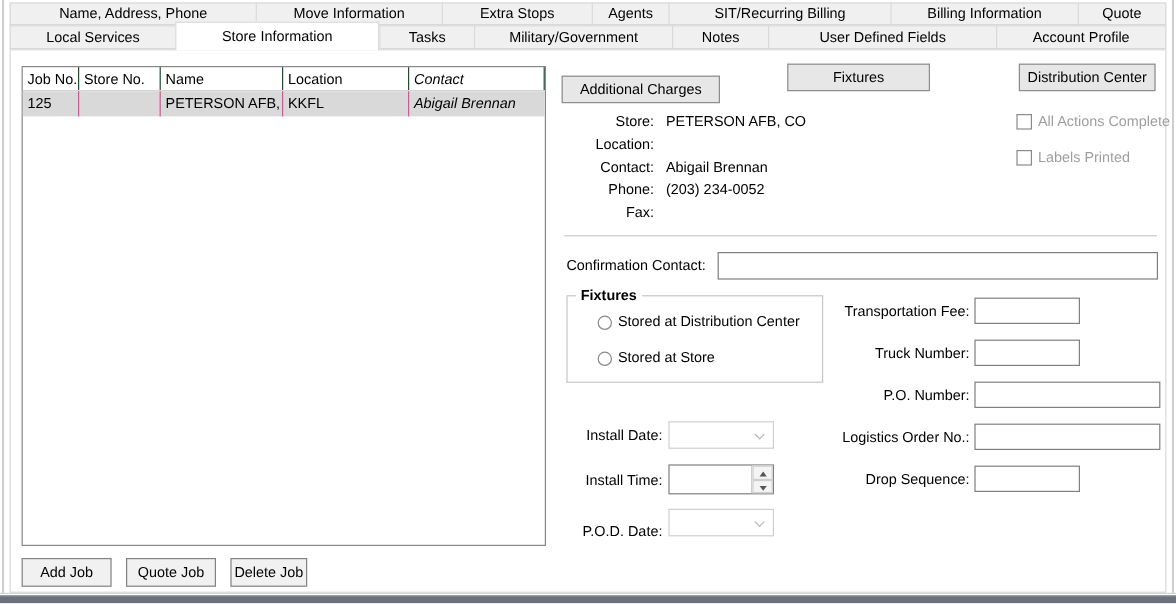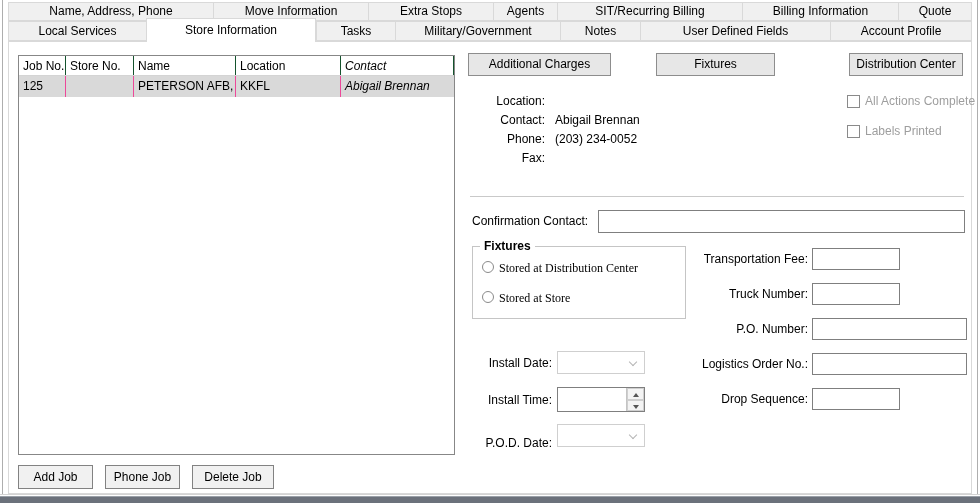--- a/index.html
+++ b/index.html
@@ -48,22 +48,22 @@
   .sort-glyph { color:#8f8f8f; font-size:9px; line-height:14px; }
 
   
   .btn {
     position:absolute; height:24px; background:#f1f1f1; border:1px solid #828282;
     text-align:center; line-height:22px; font-size:12px; cursor:default; white-space:nowrap;
   }
   .btn.topbtn { height:23px; line-height:21px; background:#e7e7e7; border-color:#8d8d8d; }
   #btn-add    { left:18px;  top:465px; width:75px; }
   #btn-edit   { left:105px; top:465px; width:75px; }
-  #btn-delete { left:192px; top:465px; width:82px; }
-  #btn-addl   { left:468px; top:53px; width:143px; }
+  #btn-delete { left:192px; top:465px; width:64px; }
+  #btn-addl   { left:468px; top:63px; width:132px; }
   #btn-fixt   { left:656px; top:53px; width:119px; }
   #btn-dist   { left:849px; top:53px; width:114px; }
 
   
   .info-block { position:absolute; left:470px; top:94px; }
   .info-row { display:flex; height:19px; line-height:15px; }
   .info-label { width:75px; text-align:right; }
   .info-value { margin-left:10px; white-space:nowrap; }
 
   
@@ -78,21 +78,21 @@
   .flabel { position:absolute; white-space:nowrap; }
   .txt {
     position:absolute; border:1px solid #7f7f7f; background:#fff; font-family:inherit; font-size:12px;
     padding:0 3px; outline:none;
   }
   #in-conf { left:598px; top:210px; width:367px; height:23px; }
   #lb-conf { left:472px; top:214px; }
 
   .groupbox { position:absolute; left:472px; top:246px; width:214px; height:73px; border:1px solid #c5c5c5; }
   .group-legend { position:absolute; top:-8px; left:7px; background:#fff; padding:0 4px; font-weight:bold; }
-  .radio-row { position:absolute; left:9px; display:flex; align-items:flex-start;font-family:Liberation Serif, serif; }
+  .radio-row { position:absolute; left:25px; display:flex; align-items:flex-end; }
   #radio-dc { top:14px; } #radio-store { top:44px; }
   .radio-circle { width:12px; height:12px; border:1px solid #8a8a8a; border-radius:50%; background:#fff; }
   .radio-label { margin-left:5px; white-space:nowrap; }
 
   .lab-left  { width:122px; left:430px; text-align:right; }
   .lab-right { width:178px; left:630px; text-align:right; }
   #lb-idate { top:356px; } #lb-itime { top:393px; } #lb-pod { top:436px; }
   #lb-tfee { top:252px; } #lb-truck { top:287px; } #lb-ponum { top:322px; }
   #lb-logis { top:357px; } #lb-drop { top:392px; }
 
@@ -156,28 +156,32 @@
     <div class="lrow ldata">
       <div class="cell c0">125</div>
       <div class="cell c1"></div>
       <div class="cell c2">PETERSON AFB, C</div>
       <div class="cell c3">KKFL</div>
       <div class="cell c4">Abigail Brennan</div>
     </div>
   </div>
 
   <div class="btn" id="btn-add">Add Job</div>
-  <div class="btn" id="btn-edit">Phone Job</div>
+  <div class="btn" id="btn-edit">Quote Job</div>
   <div class="btn" id="btn-delete">Delete Job</div>
 
   <div class="btn topbtn" id="btn-addl">Additional Charges</div>
   <div class="btn topbtn" id="btn-fixt">Fixtures</div>
   <div class="btn topbtn" id="btn-dist">Distribution Center</div>
 
   <div class="info-block">
+    <div class="info-row">
+      <span class="info-label">Store:</span>
+      <span class="info-value">PETERSON AFB, CO</span>
+    </div>
     <div class="info-row">
       <span class="info-label">Location:</span>
       <span class="info-value"></span>
     </div>
     <div class="info-row">
       <span class="info-label">Contact:</span>
       <span class="info-value">Abigail Brennan</span>
     </div>
     <div class="info-row">
       <span class="info-label">Phone:</span>

